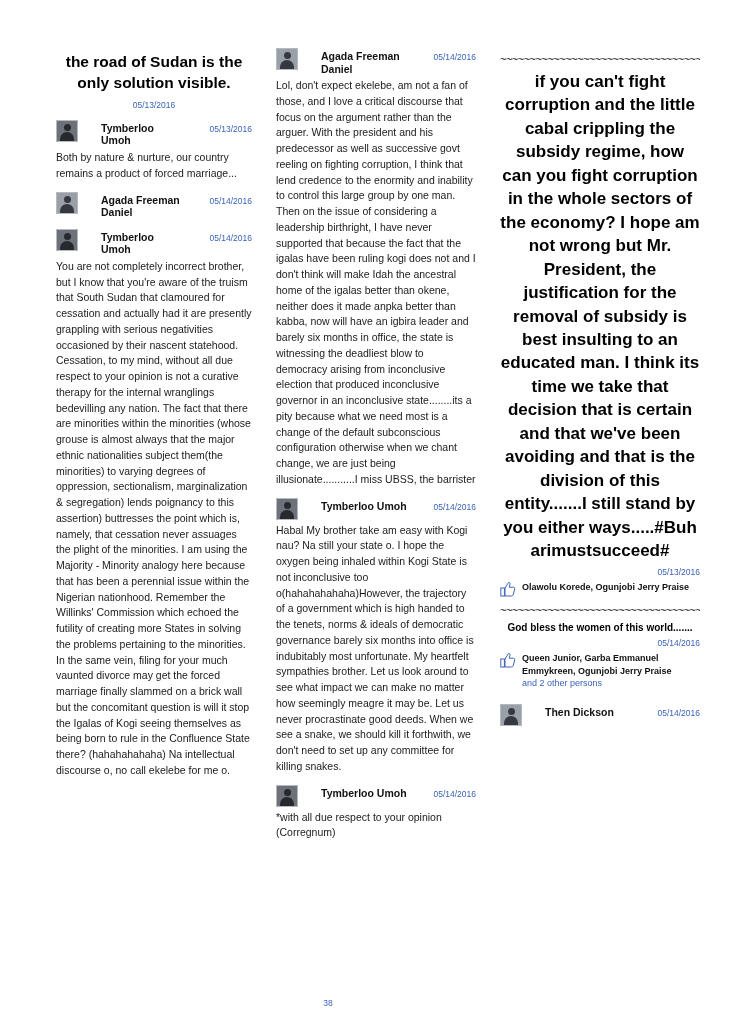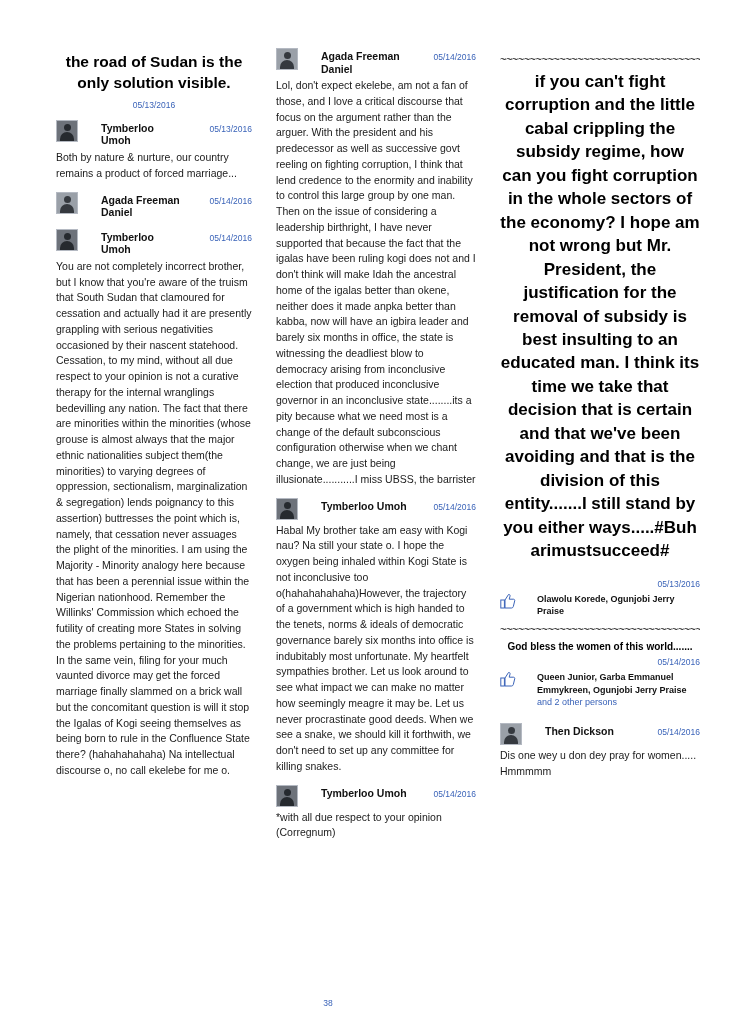--- a/index.html
+++ b/index.html
@@ -42,21 +42,21 @@
     font-weight: bold;
     color: #000;
     margin: 4px 0 6px 0;
   }
   .headline-big {
     text-align: center;
     font-size: 17px;
     line-height: 1.38;
     font-weight: bold;
     color: #000;
-    margin: 2px 0 16px 0;
+    margin: 2px 0 4px 0;
   }
   .headline-small {
     text-align: center;
     font-size: 10px;
     line-height: 1.35;
     font-weight: bold;
     color: #000;
     margin: 4px 0 4px 0;
   }
   .center-date {
@@ -139,21 +139,21 @@
     font-size: 10.5px;
     line-height: 1.5;
     color: #1a1a1a;
     text-align: left;
   }
 
   
   .reaction {
     display: flex;
     align-items: flex-start;
-    gap: 21px;
+    gap: 6px;
     margin: 4px 0 6px 0;
   }
   .thumb {
     flex: 0 0 16px;
     width: 16px;
     height: 18px;
     position: relative;
   }
   .thumb svg { display: block; }
   .rnames {
@@ -304,21 +304,20 @@
 
       <div class="comment" style="margin-top:14px;">
         <div class="chead">
           <div class="avatar mid">
               <span class="head"></span>
               <span class="body"></span>
             </div>
           <div class="cname">Then Dickson</div>
           <div class="cdate">05/14/2016</div>
         </div>
-        <div class="cbody">Dis one wey u don dey pray for women..... Hmmmmm</div>
       </div>
 
     </div>
 
   </div>
 
   <div class="pagenum">38</div>
 </div>
 
 </body></html>

